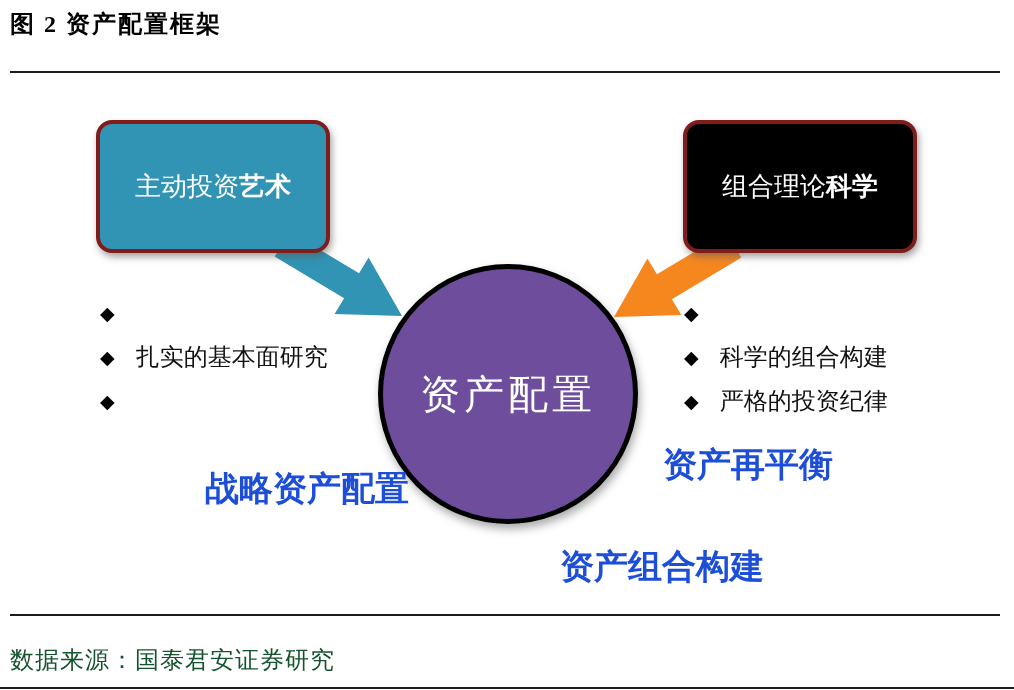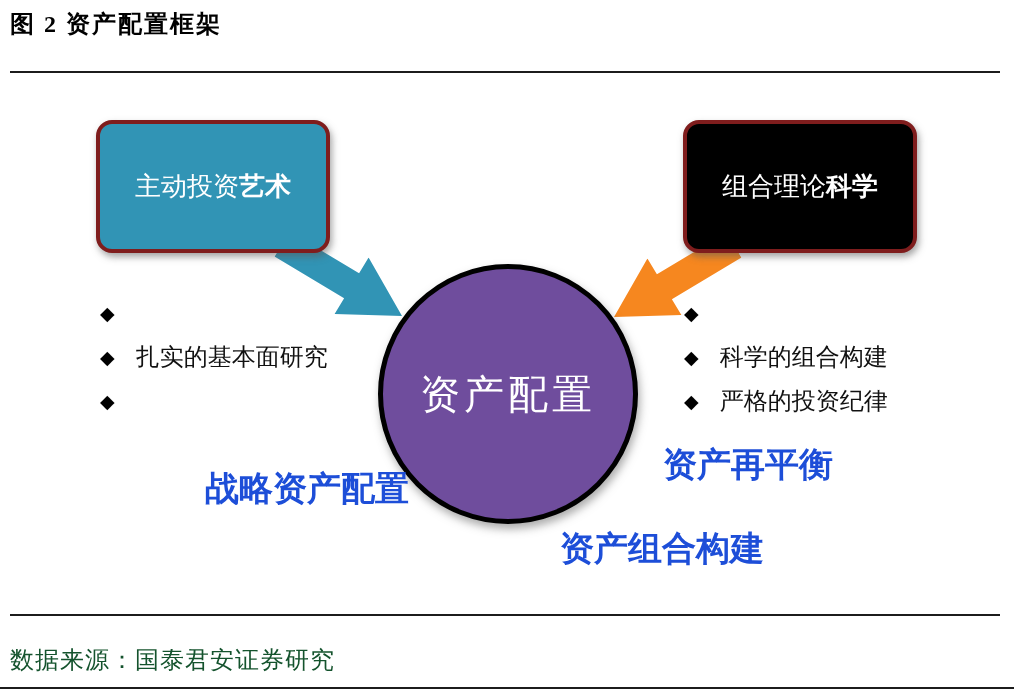--- a/index.html
+++ b/index.html
@@ -43,21 +43,21 @@
   .bullets-right{left:684px;}
   .bullets li{display:flex;align-items:center;height:44px;
               font-size:24px;color:#111;white-space:nowrap;}
   .bullets .marker{font-size:19px;margin-right:21px;color:#000;}
 
   .plabel{position:absolute;font-weight:700;font-size:34px;color:#1d4ed8;
           white-space:nowrap;z-index:3;}
   .pl-strategic{left:205px;top:466px;}
   .pl-rebalance{left:663px;top:442px;}
   .pl-tactical{left:288px;top:526px;}
-  .pl-portfolio{left:560px;top:526px;}
+  .pl-portfolio{left:560px;top:544px;}
 </style>
 </head>
 <body>
 
 <div class="page">
 
   <div class="fig-title">图 2 资产配置框架</div>
   <div class="rule-top"></div>
 
   <div class="box box-left">

